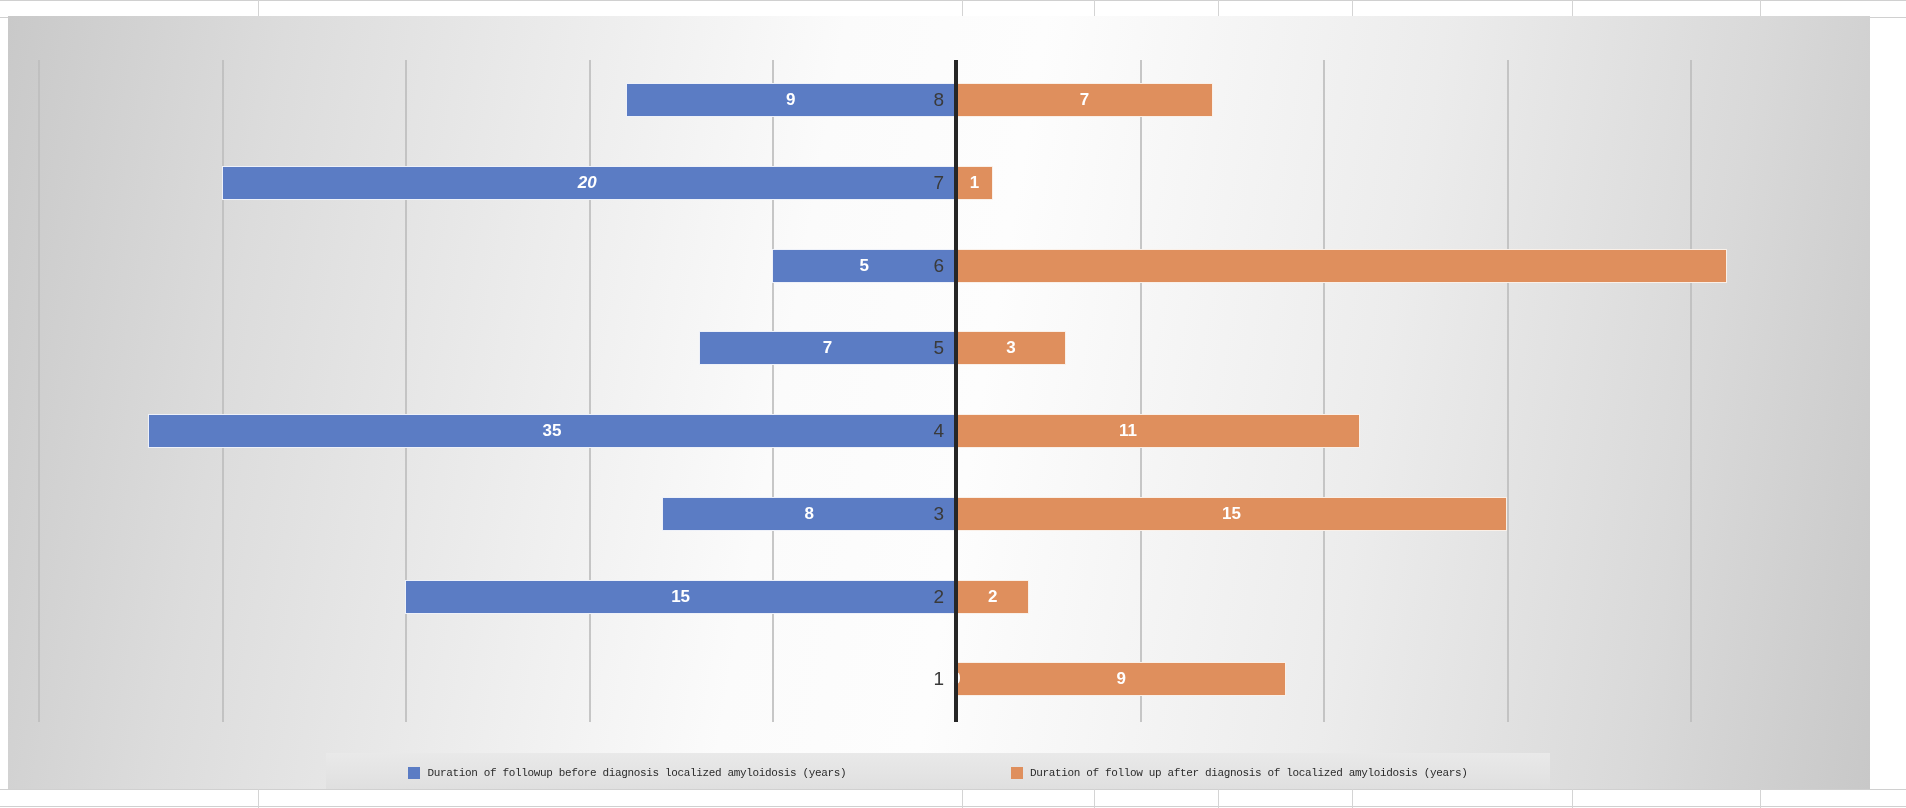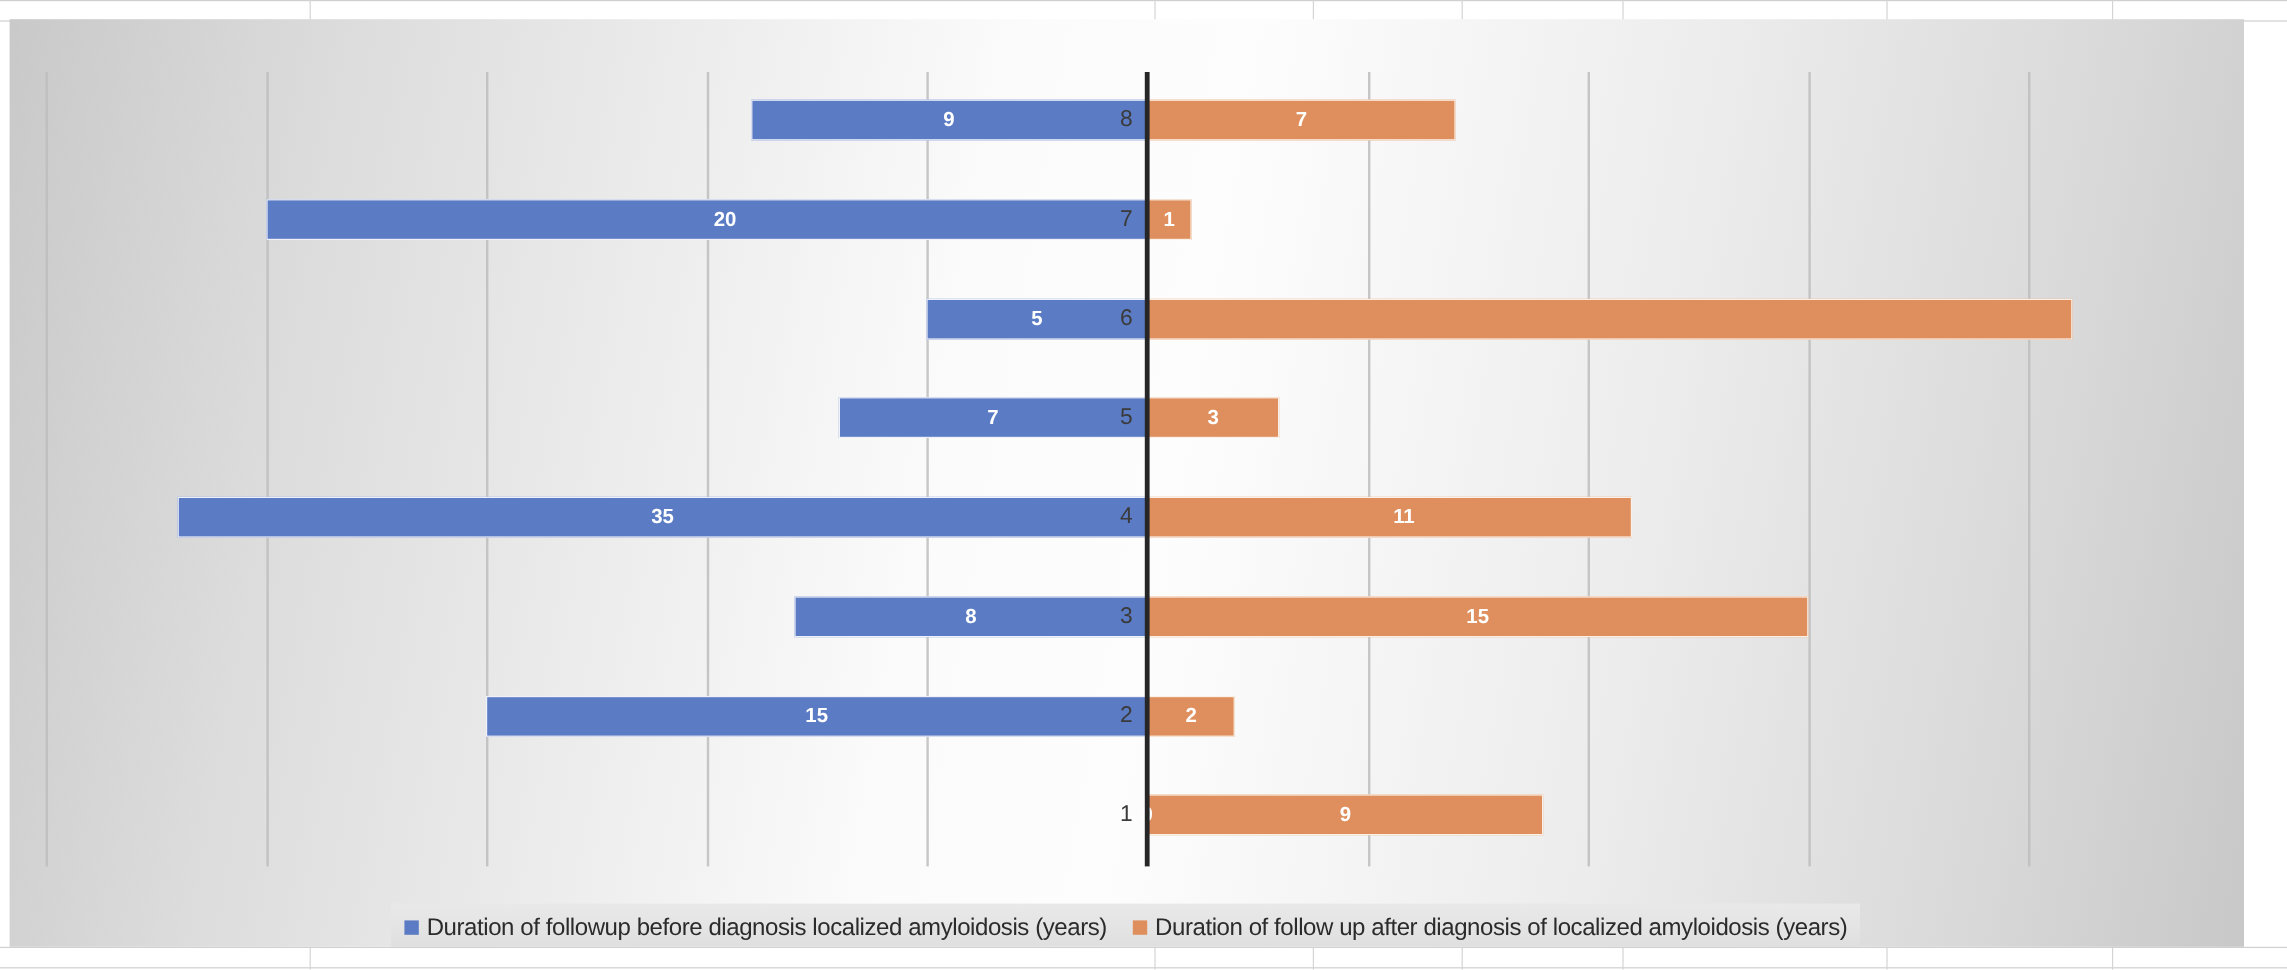--- a/index.html
+++ b/index.html
@@ -42,21 +42,21 @@
   
   .legend{
     position:absolute;left:318px;top:737px;width:1224px;height:40px;
     background:linear-gradient(180deg,#e9e9e9 0%,#e4e4e4 50%,#dedede 100%);
     display:flex;align-items:center;justify-content:space-around;
   }
   .legend-item{display:flex;align-items:center;gap:7px;}
   .legend-swatch{width:12px;height:12px;display:inline-block;}
   .legend-swatch.neg{background:#5b7cc4;}
   .legend-swatch.pos{background:#df8f5d;}
-  .legend-text{font-size:20px;color:#2b2b2b;white-space:nowrap;letter-spacing:-.35px;}
+  .legend-text{font-size:11px;color:#2b2b2b;white-space:nowrap;letter-spacing:-.35px;font-family:Liberation Mono, monospace;}
 </style>
 </head>
 <body>
 
 <div class="sheet">
   <div class="sheet-hline" style="top:0px;"></div>
   <div class="sheet-hline" style="top:17px;"></div>
   <div class="sheet-hline" style="top:789px;"></div>
   <div class="sheet-hline" style="top:806px;"></div>
   <div class="sheet-vline" style="left:258px;"></div>
@@ -85,42 +85,42 @@
       <div class="row" style="top: 0px; height: 82.75px;">
         <div class="bar neg" style="left: 595.52px; width: 330.48px;"></div>
         <div class="bar pos" style="left: 926px; width: 257.04px;"></div>
         <div class="vlabel" style="left: 595.52px; width: 330.48px;">9</div>
         <div class="vlabel" style="left: 926px; width: 257.04px;">7</div>
         <div class="catlabel" style="left: 806px; width: 108px;">8</div>
       </div>
       <div class="row" style="top: 82.75px; height: 82.75px;">
         <div class="bar neg" style="left: 191.6px; width: 734.4px;"></div>
         <div class="bar pos" style="left: 926px; width: 36.72px;"></div>
-        <div class="vlabel" style="left: 207px; width: 734.4px;">20</div>
+        <div class="vlabel" style="left: 190px; width: 734.4px; font-style: italic;">20</div>
         <div class="vlabel" style="left: 926px; width: 36.72px;">1</div>
         <div class="catlabel" style="left: 806px; width: 108px;">7</div>
       </div>
       <div class="row" style="top: 165.5px; height: 82.75px;">
         <div class="bar neg" style="left: 742.4px; width: 183.6px;"></div>
         <div class="bar pos" style="left: 926px; width: 771.12px;"></div>
         <div class="vlabel" style="left: 742.4px; width: 183.6px;">5</div>
         <div class="catlabel" style="left: 806px; width: 108px;">6</div>
       </div>
       <div class="row" style="top: 248.25px; height: 82.75px;">
         <div class="bar neg" style="left: 668.96px; width: 257.04px;"></div>
         <div class="bar pos" style="left: 926px; width: 110.16px;"></div>
         <div class="vlabel" style="left: 668.96px; width: 257.04px;">7</div>
         <div class="vlabel" style="left: 926px; width: 110.16px;">3</div>
         <div class="catlabel" style="left: 806px; width: 108px;">5</div>
       </div>
       <div class="row" style="top: 331px; height: 82.75px;">
         <div class="bar neg" style="left: 118.16px; width: 807.84px;"></div>
         <div class="bar pos" style="left: 926px; width: 403.92px;"></div>
         <div class="vlabel" style="left: 118.16px; width: 807.84px;">35</div>
-        <div class="vlabel" style="left: 938px; width: 403.92px;">11</div>
+        <div class="vlabel" style="left: 896px; width: 403.92px;">11</div>
         <div class="catlabel" style="left: 806px; width: 108px;">4</div>
       </div>
       <div class="row" style="top: 413.75px; height: 82.75px;">
         <div class="bar neg" style="left: 632.24px; width: 293.76px;"></div>
         <div class="bar pos" style="left: 926px; width: 550.8px;"></div>
         <div class="vlabel" style="left: 632.24px; width: 293.76px;">8</div>
         <div class="vlabel" style="left: 926px; width: 550.8px;">15</div>
         <div class="catlabel" style="left: 806px; width: 108px;">3</div>
       </div>
       <div class="row" style="top: 496.5px; height: 82.75px;">

